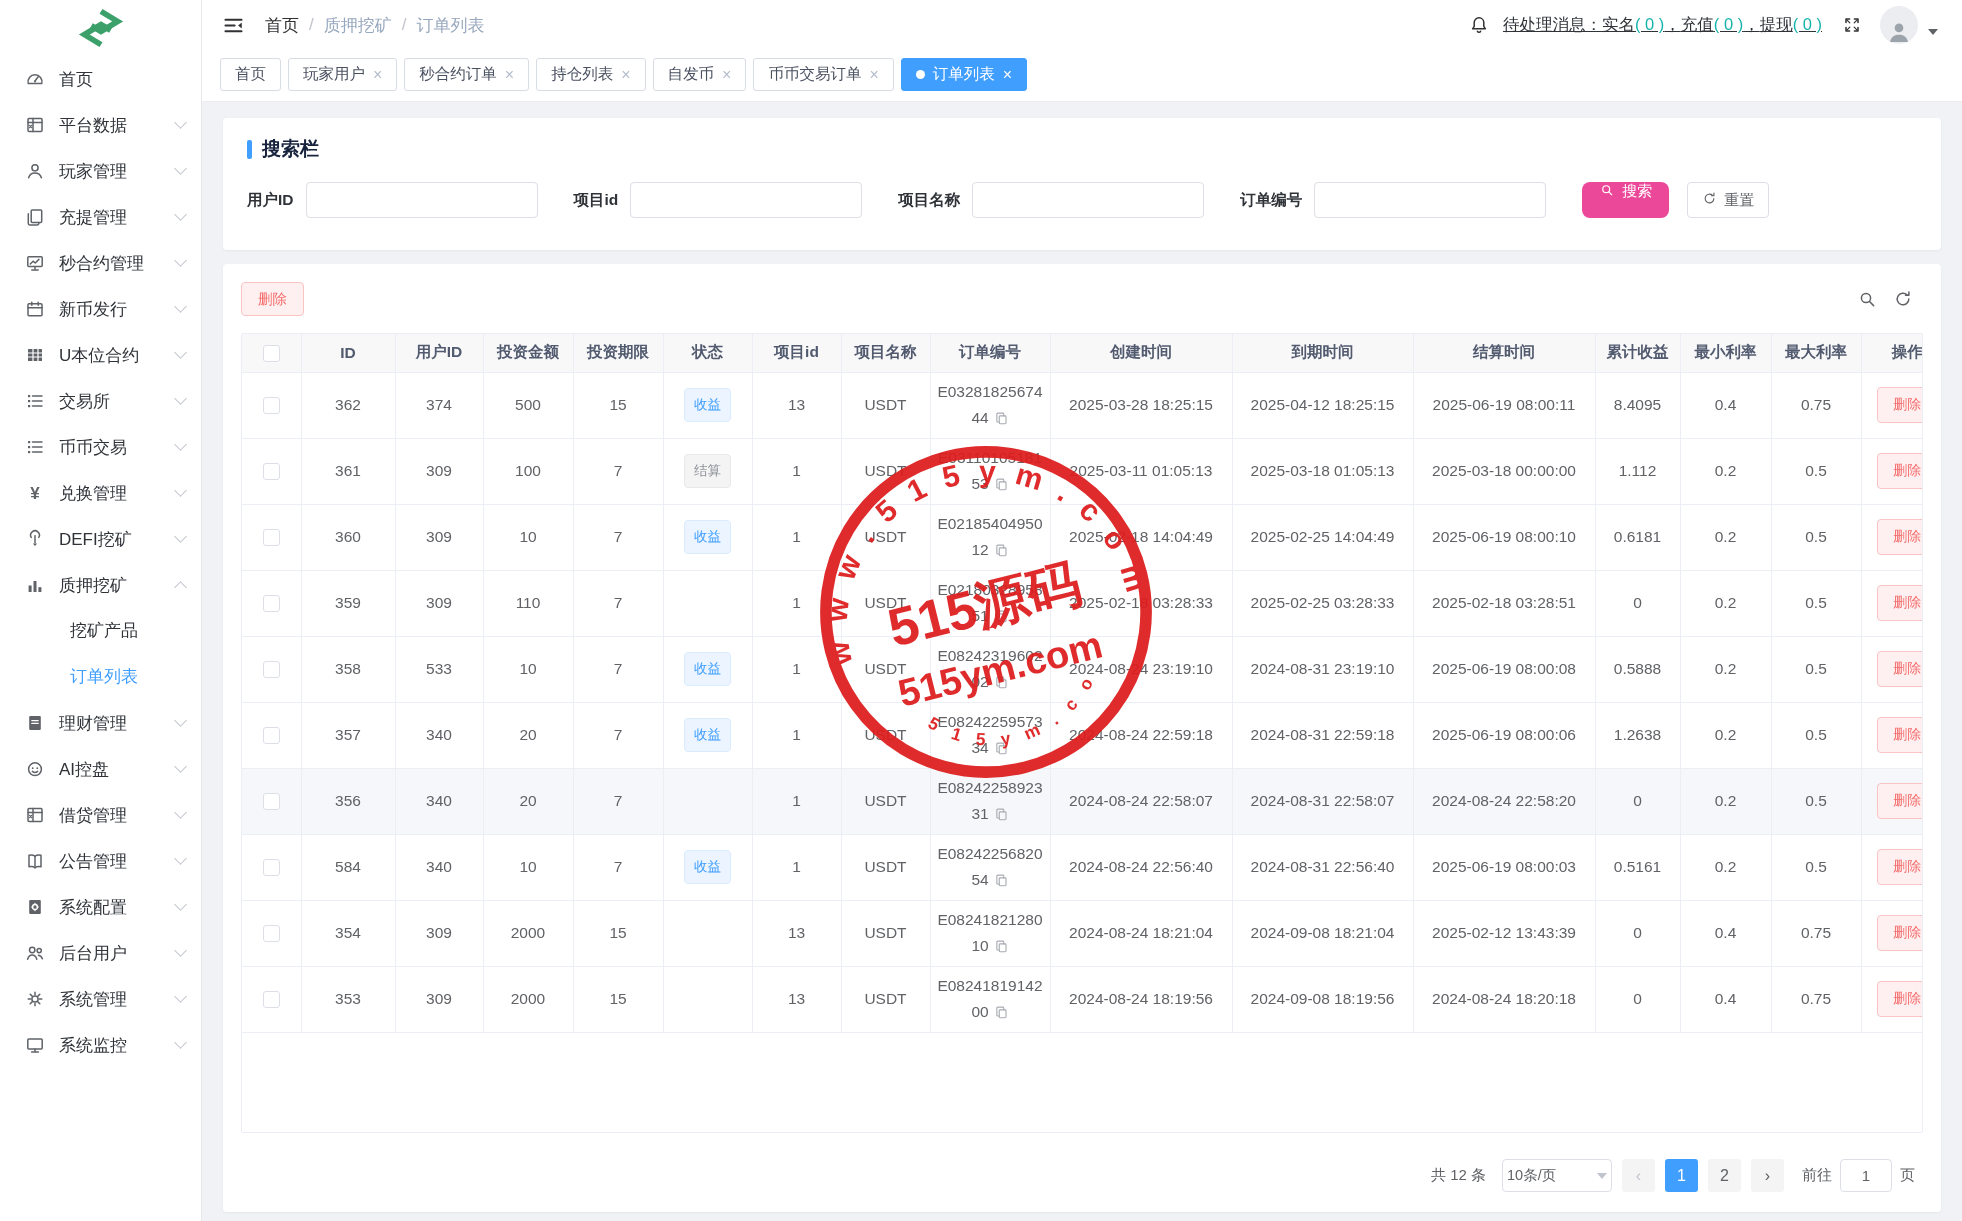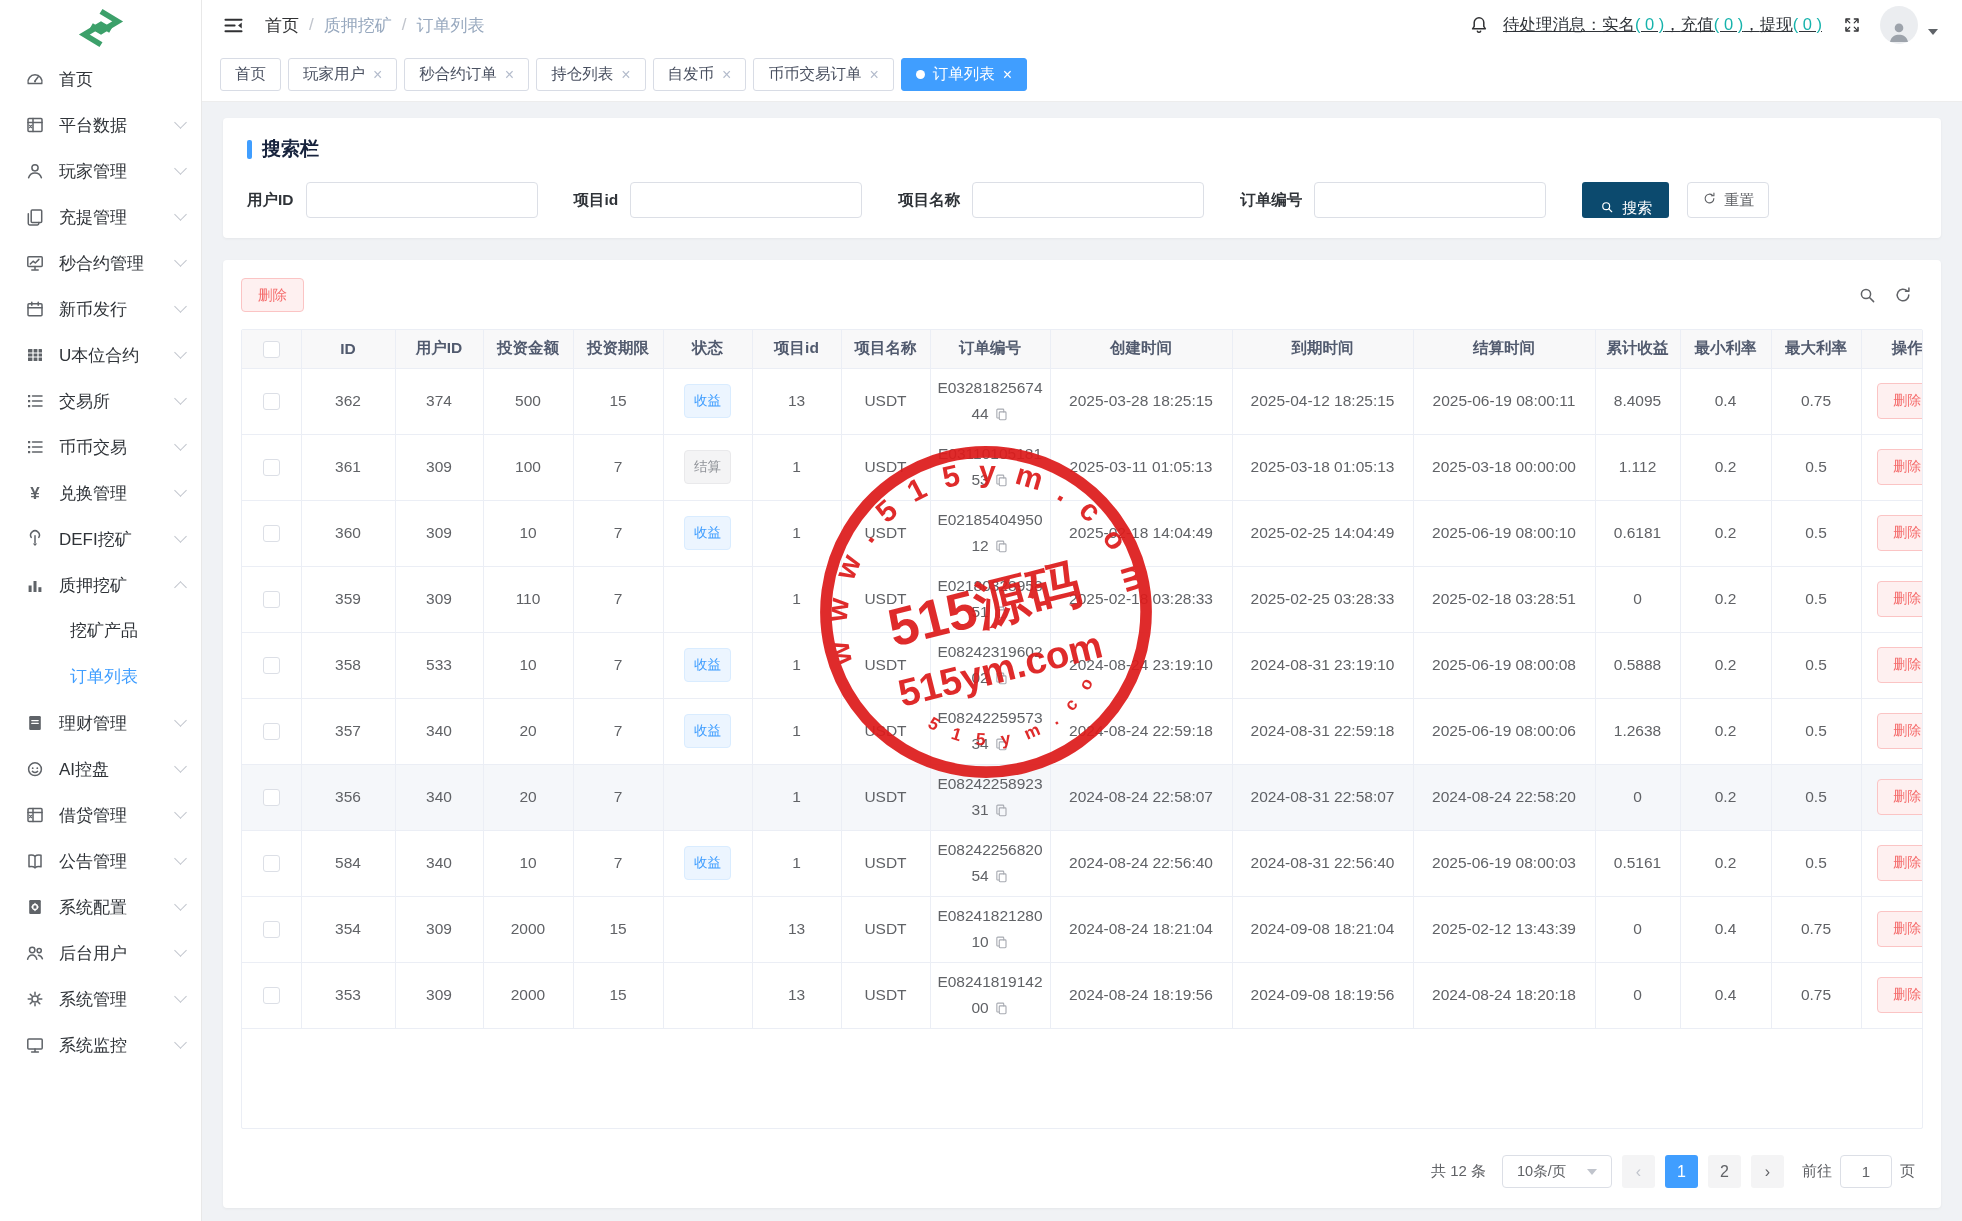--- a/index.html
+++ b/index.html
@@ -36,29 +36,29 @@
   .tab{height:33px;display:flex;align-items:center;padding:0 14px;border:1px solid #d8dce5;background:#fff;
        font-size:15.5px;color:#495060;border-radius:3px;gap:8px;cursor:pointer;white-space:nowrap;}
   .tab .dot{width:9px;height:9px;border-radius:50%;background:#fff;display:none;}
   .tab .x{color:#b4bccc;font-size:16px;line-height:1;}
   .tab.active{background:#409eff;border-color:#409eff;color:#fff;}
   .tab.active .dot{display:block;}
   .tab.active .x{color:#fff;}
   
   .content{flex:1;padding:16px 21px;overflow:hidden;}
   .card{background:#fff;border-radius:4px;box-shadow:0 1px 3px rgba(0,0,0,.05);}
-  .search-card{padding:18px 24px 20px;margin-bottom:22px;}
+  .search-card{padding:18px 24px 32px;margin-bottom:14px;}
   .card-title{display:flex;align-items:center;gap:10px;font-size:19px;font-weight:bold;color:#17233d;margin-bottom:20px;}
   .title-bar{width:5px;height:19px;background:#409eff;border-radius:2px;}
   .search-row{display:flex;align-items:center;}
   .s-field{display:flex;align-items:center;margin-right:36px;}
   .s-field label{font-size:15.5px;color:#2f3338;font-weight:bold;margin-right:12px;white-space:nowrap;}
   .s-input{width:232px;height:36px;border:1px solid #dcdfe6;border-radius:4px;background:#fff;outline:none;padding:0 10px;font-size:15px;color:#606266;}
-  .btn-search{height:36px;padding:0 17px;background:#0c4a6e;color:#fff;border:none;border-radius:3px;font-size:15px;
-              display:flex;align-items:flex-end;gap:7px;margin-right:18px;cursor:pointer;}
+  .btn-search{height:36px;padding:0 17px;background:#ec4899;color:#fff;border:none;border-radius:8px;font-size:15px;
+              display:flex;align-items:flex-start;gap:7px;margin-right:18px;cursor:pointer;}
   .btn-reset{height:36px;padding:0 14px;background:#fff;color:#606266;border:1px solid #dcdfe6;border-radius:4px;font-size:15px;
              display:flex;align-items:center;gap:7px;cursor:pointer;}
   
   .table-card{padding:18px 10px 20px;position:relative;}
   .toolbar{display:flex;align-items:center;padding:0 8px;}
   .btn-del{height:34px;padding:0 16px;background:#fef0f0;color:#f56c6c;border:1px solid #fbc4c4;border-radius:4px;font-size:14.5px;cursor:pointer;}
   .tool-icons{margin-left:auto;display:flex;gap:16px;color:#606266;align-items:center;padding-right:10px;}
   .tool-icons span{display:flex;cursor:pointer;}
   .table-wrap{margin:17px 8px 0;border:1px solid #ebeef5;height:800px;overflow:hidden;border-radius:2px;background:#fff;}
   table{width:100%;border-collapse:collapse;table-layout:fixed;font-size:15.5px;color:#606266;text-align:center;}
@@ -72,21 +72,21 @@
   .b-blue{color:#409eff;background:#ecf5ff;border:1px solid #d9ecff;}
   .b-gray{color:#909399;background:#f4f4f5;border:1px solid #e9e9eb;}
   .ord1{line-height:1.7;}
   .ord2{line-height:1.7;display:flex;align-items:center;justify-content:center;gap:5px;}
   .copy{display:inline-flex;cursor:pointer;}
   .del-btn{padding:8px 15px;background:#fef0f0;color:#f56c6c;border:1px solid #fbc4c4;border-radius:4px;font-size:14px;cursor:pointer;}
   
   .pagination{display:flex;align-items:center;justify-content:flex-end;margin:26px 16px 0;font-size:15px;color:#606266;gap:10px;}
   .pg-total{margin-right:6px;}
   .pg-size{width:110px;height:33px;border:1px solid #dcdfe6;border-radius:4px;display:flex;align-items:center;
-           justify-content:space-between;padding:0 14px;font-size:14.5px;color:#606266;background:#fff;cursor:pointer;}
+           justify-content:space-between;padding:0 4px;font-size:14.5px;color:#606266;background:#fff;cursor:pointer;}
   .sel-caret{width:0;height:0;border-left:5px solid transparent;border-right:5px solid transparent;border-top:6px solid #c0c4cc;}
   .pg-btn{min-width:33px;height:33px;background:#f4f4f5;border-radius:3px;display:flex;align-items:center;justify-content:center;
           font-size:16px;color:#606266;cursor:pointer;padding:0 6px;}
   .pg-btn.disabled{color:#c0c4cc;}
   .pg-btn.active{background:#409eff;color:#fff;}
   .pg-goto{display:flex;align-items:center;gap:8px;margin-left:8px;}
   .pg-input{width:52px;height:33px;border:1px solid #dcdfe6;border-radius:4px;text-align:center;font-size:15px;color:#606266;outline:none;}
   
   .watermark{position:absolute;left:812px;top:438px;width:348px;height:348px;pointer-events:none;z-index:40;opacity:0.93;}
 </style>

